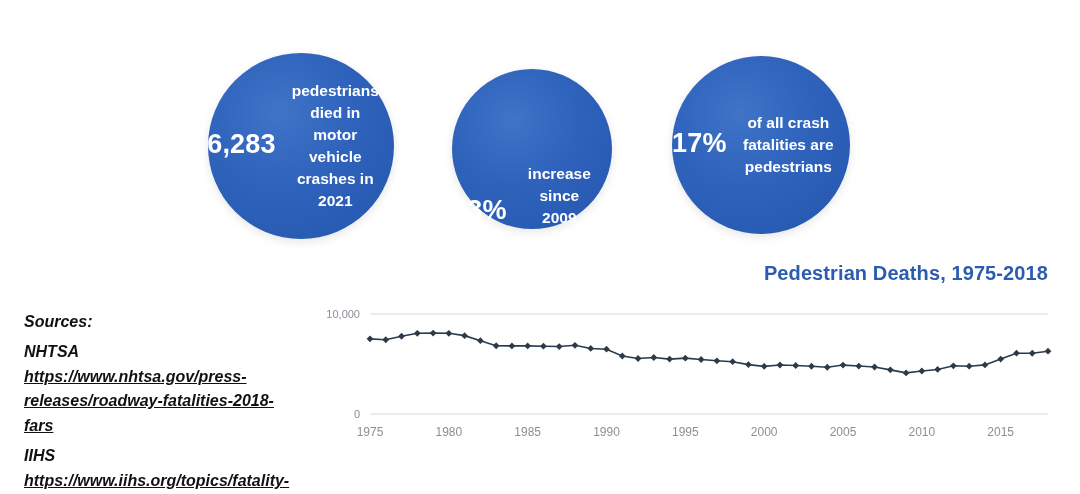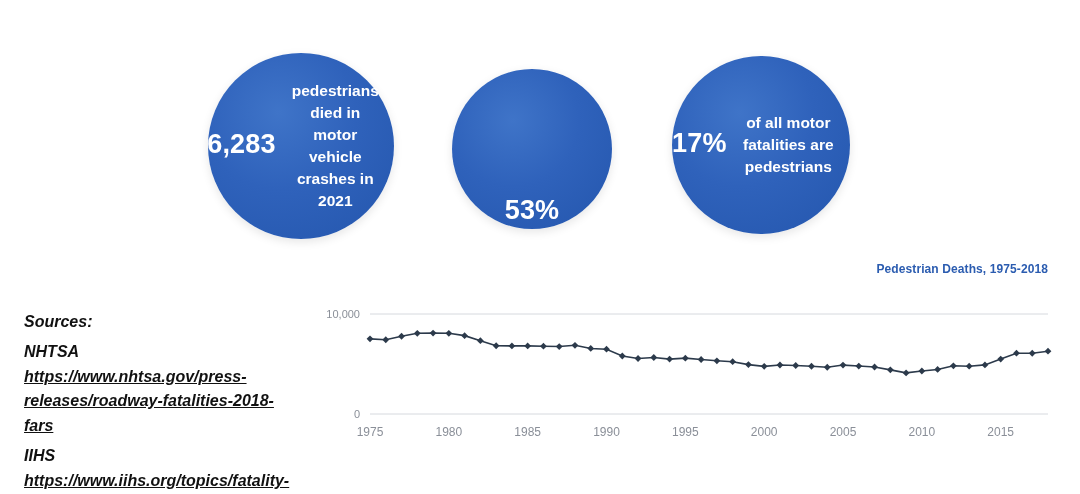--- a/index.html
+++ b/index.html
@@ -82,21 +82,21 @@
     position: absolute;
     left: 300px;
     top: 262px;
     width: 760px;
     height: 200px;
   }
   .chart-title {
     position: absolute;
     right: 12px;
     top: 0;
-    font-size: 12px;
+    font-size: 20px;
     font-weight: bold;
     color: #2b5cb0;
     letter-spacing: 0.1px;
   }
   .plot {
     position: absolute;
     left: 0;
     top: 34px;
     width: 760px;
     height: 160px;
@@ -106,24 +106,25 @@
 </head>
 <body>
 
 <div class="circles">
   <div class="circle" id="circle-1">
     <div class="big">6,283</div>
     <div class="sub">pedestrians died in motor vehicle crashes in 2021</div>
   </div>
   <div class="circle" id="circle-2">
     <div class="big">53%</div>
+    <div class="sub">increase since 2009</div>
   </div>
   <div class="circle" id="circle-3">
     <div class="big">17%</div>
-    <div class="sub">of all motor fatalities are pedestrians</div>
+    <div class="sub">of all crash fatalities are pedestrians</div>
   </div>
 </div>
 
 <div class="sources">
   <div class="label">Sources:</div>
   <div class="org">NHTSA</div>
   <a href="#">https://www.nhtsa.gov/press-releases/roadway-fatalities-2018-fars</a>
   <div class="org">IIHS</div>
   <a href="#">https://www.iihs.org/topics/fatality-statistics/detail/pedestrians</a>
 </div>

